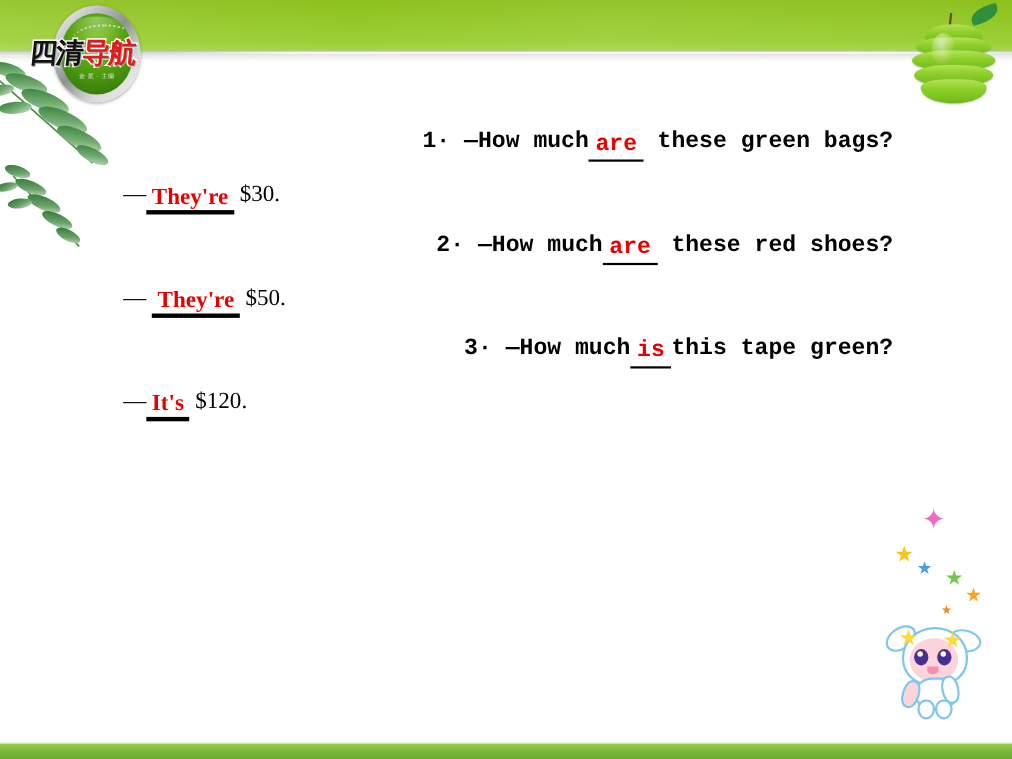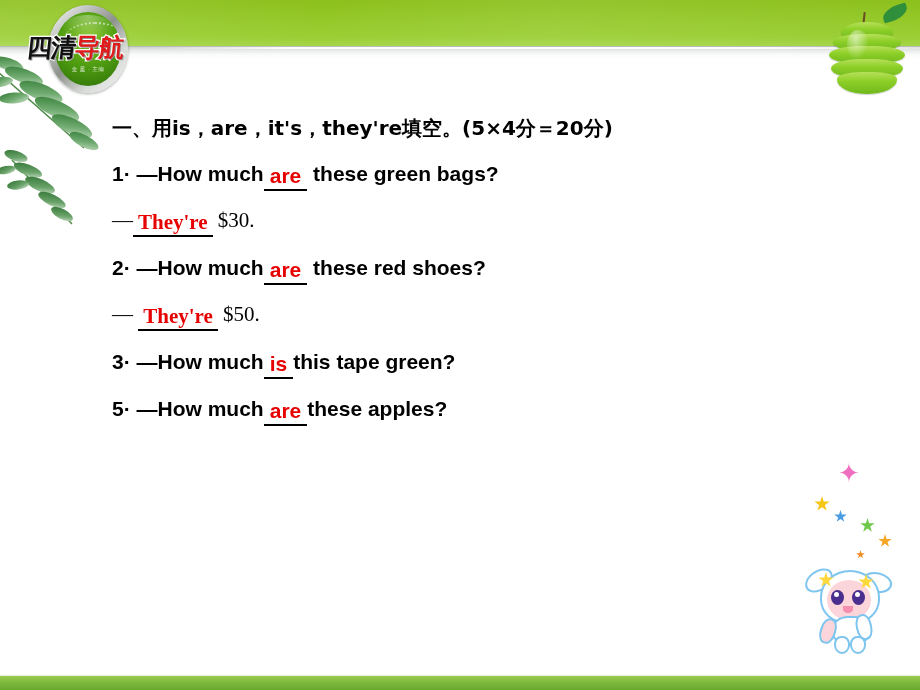--- a/index.html
+++ b/index.html
@@ -193,25 +193,26 @@
   }
   .heading {
     font-family: "DejaVu Sans", "Liberation Sans", sans-serif;
     font-weight: bold;
     font-size: 20px;
     height: 44px;
     line-height: 44px;
   }
   .heading .cjk { font-family: "DejaVu Sans", sans-serif; }
   .q-line {
-    font-family: Liberation Sans, sans-serif;
+    font-family: Liberation Mono, monospace;
     font-weight: bold;
     font-size: 21px;
     height: 47px;
     line-height: 47px;
+    text-align: right;
   }
   .a-line {
     font-family: "Liberation Serif", serif;
     font-size: 21px;
     height: 47px;
     line-height: 47px;
     font-weight: normal;
   }
   .a-line .dash {
     font-weight: normal;
@@ -223,21 +224,21 @@
     border-bottom: 2px solid #000000;
     padding: 0 6px 0 6px;
     text-decoration: none;
     display: inline-block;
     line-height: 26px;
     vertical-align: -2px;
   }
   .ans {
     color: #e60000;
     font-weight: bold;
-    border-bottom: 2px solid #000000;
+    border-bottom: 4px solid #000000;
     padding: 0 5px;
     display: inline-block;
     line-height: 26px;
     vertical-align: -2px;
   }
   .money {
     font-weight: normal;
     color: #000;
   }
   .num { letter-spacing: 0px; }
@@ -432,46 +433,43 @@
           <ellipse cx="68" cy="162" rx="12" ry="5" transform="rotate(28 68 162)"></ellipse>
           <ellipse cx="12" cy="118" rx="10" ry="4" transform="rotate(-10 12 118)"></ellipse>
           <ellipse cx="24" cy="133" rx="11" ry="4.5" transform="rotate(-6 24 133)"></ellipse>
         </g>
       </g>
     </svg>
   </div>
 
   <div class="content">
 
-    <div class="line heading">
-      <span class="cjk">一、</span><span class="cjk">用</span><span>is，are，it's，they're</span><span class="cjk">填空。</span><span>(5×4分＝20分)</span>
-    </div>
 
     <div class="line q-line">
       <span class="num">1</span><span>·</span>&nbsp;<span>—</span><span>How much</span><span class="blank">are</span>&nbsp;<span>these green bags?</span>
     </div>
     <div class="line a-line">
       <span class="dash">—</span><span class="ans">They're</span>&nbsp;<span class="money">$30.</span>
     </div>
 
     <div class="line q-line">
       <span class="num">2</span><span>·</span>&nbsp;<span>—</span><span>How much</span><span class="blank">are</span>&nbsp;<span>these red shoes?</span>
     </div>
     <div class="line a-line">
       <span class="dash">—</span>&nbsp;<span class="ans">They're</span>&nbsp;<span class="money">$50.</span>
     </div>
 
     <div class="line q-line">
       <span class="num">3</span><span>·</span>&nbsp;<span>—</span><span>How much</span><span class="blank">is</span><span>this tape green?</span>
     </div>
-
-
-    <div class="line q-line">
-      <span class="num">5</span><span>·</span>&nbsp;<span>—</span><span>How much</span><span class="blank">are</span><span>these apples?</span>
-    </div>
+    <div class="line a-line">
+      <span class="dash">—</span><span class="ans">It's</span>&nbsp;<span class="money">$120.</span>
+    </div>
+
+
 
   </div>
 
   <div class="mascot-area">
     <div class="sparkle" style="left:44px; top:2px;">✦</div>
     <div class="star-g" style="left:20px; top:38px; width:16px; height:16px; background:#f5c518;"></div>
     <div class="star-g" style="left:40px; top:52px; width:13px; height:13px; background:#4a9de0;"></div>
     <div class="star-g" style="left:66px; top:60px; width:15px; height:15px; background:#6ec84a;"></div>
     <div class="star-g" style="left:84px; top:76px; width:14px; height:14px; background:#f5a623;"></div>
     <div class="star-g" style="left:62px; top:92px; width:9px; height:9px; background:#f08a22;"></div>

